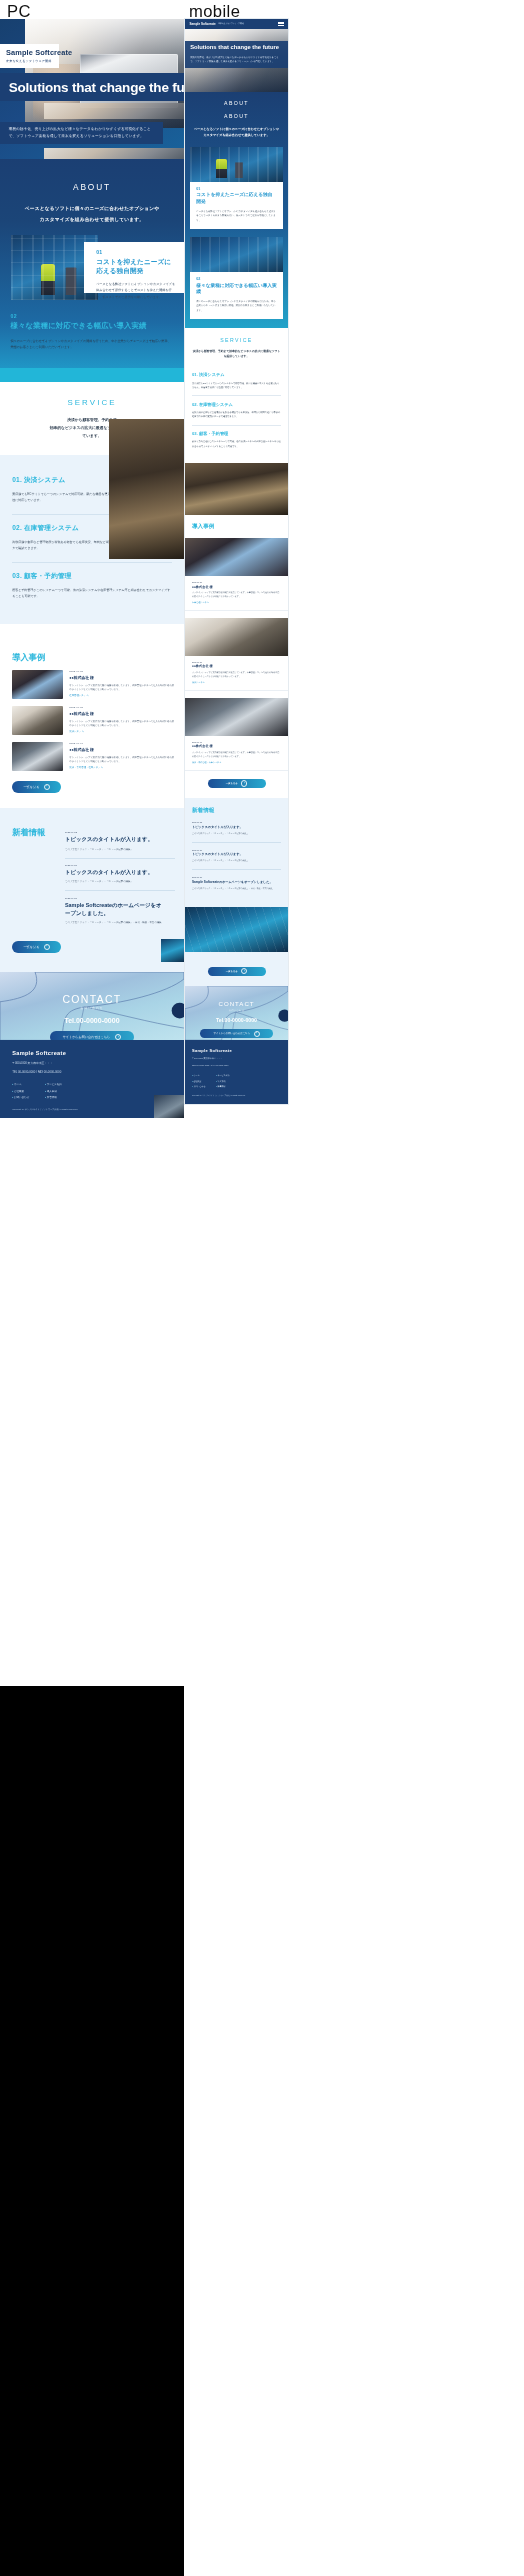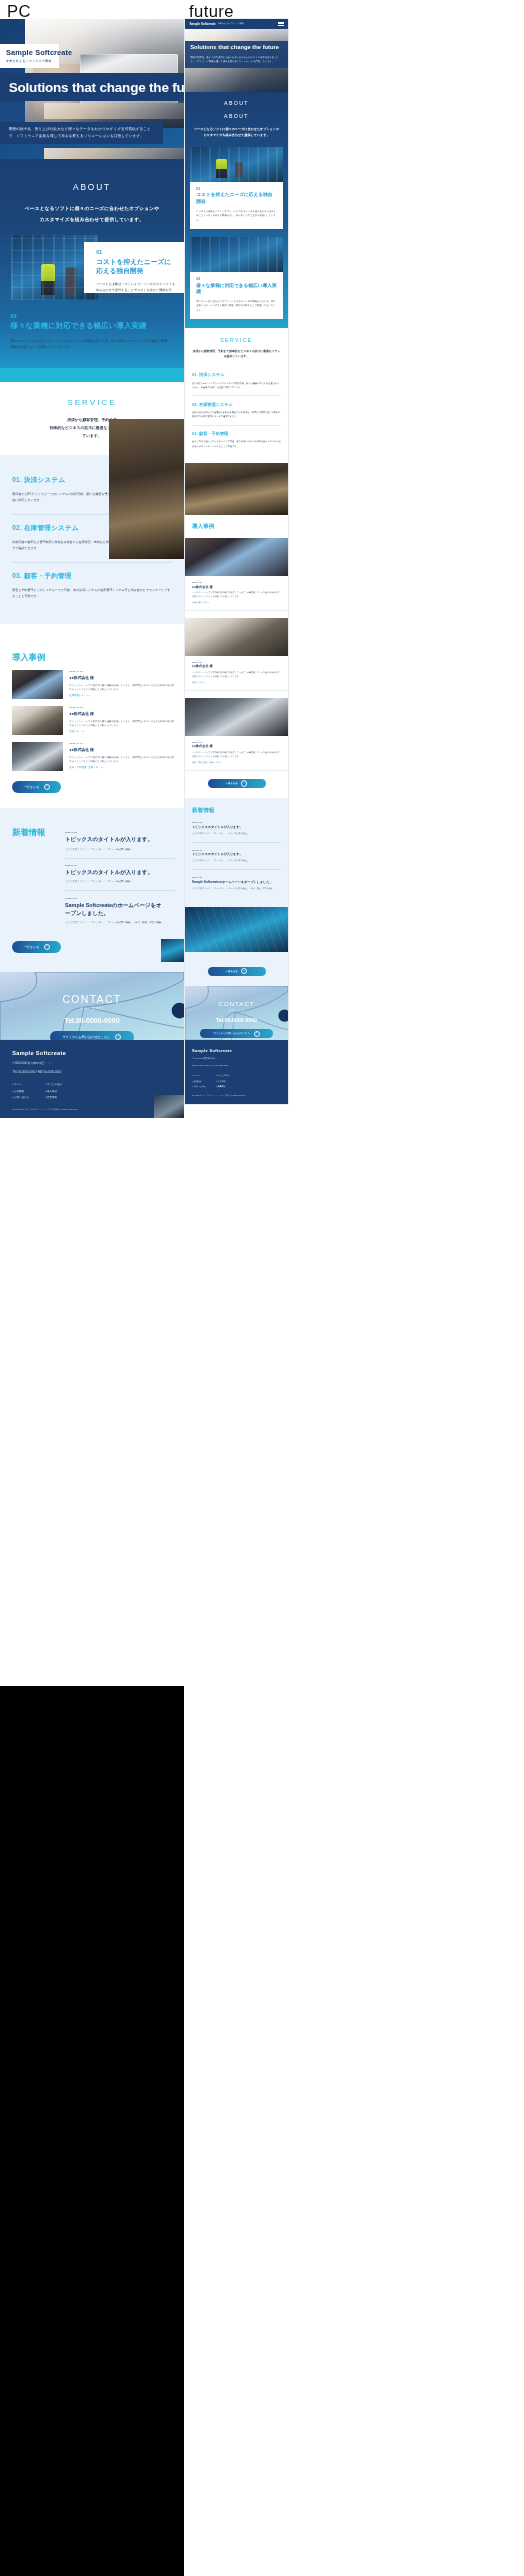--- a/index.html
+++ b/index.html
@@ -298,21 +298,21 @@
   
   .black-fill { position:absolute; left:0; top:1686px; width:184px; height:890px; background:#000; }
   .white-fill { position:absolute; left:288px; top:0; width:236px; height:2576px; background:#fff; }
 </style>
 </head>
 <body>
 
 <div class="board">
 
   <div class="col-label" id="lbl-pc">PC</div>
-  <div class="col-label" id="lbl-mobile">future</div>
+  <div class="col-label" id="lbl-mobile">mobile</div>
 
   <div class="pc-col">
 
     <div class="pc-hero">
       <div class="pc-hero-photo"></div>
       <div class="pc-hero-strip"></div>
       <div class="pc-brandbox">
         <div class="pc-brand-name">Sample Softcreate</div>
         <div class="pc-brand-sub">未来を変えるソフトウェア開発</div>
       </div>

